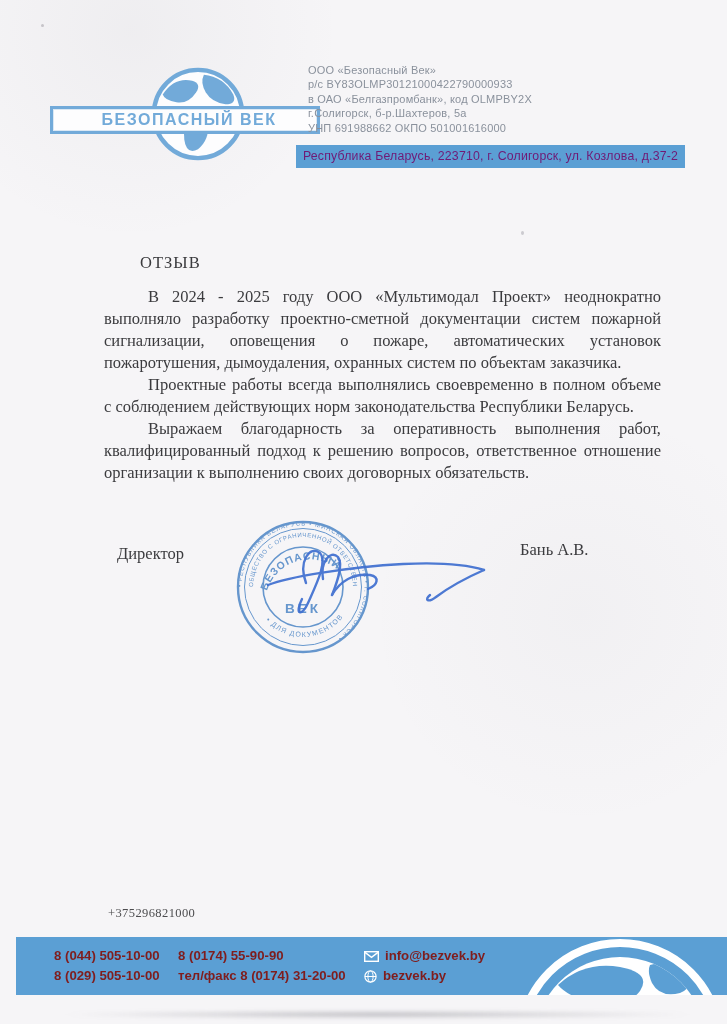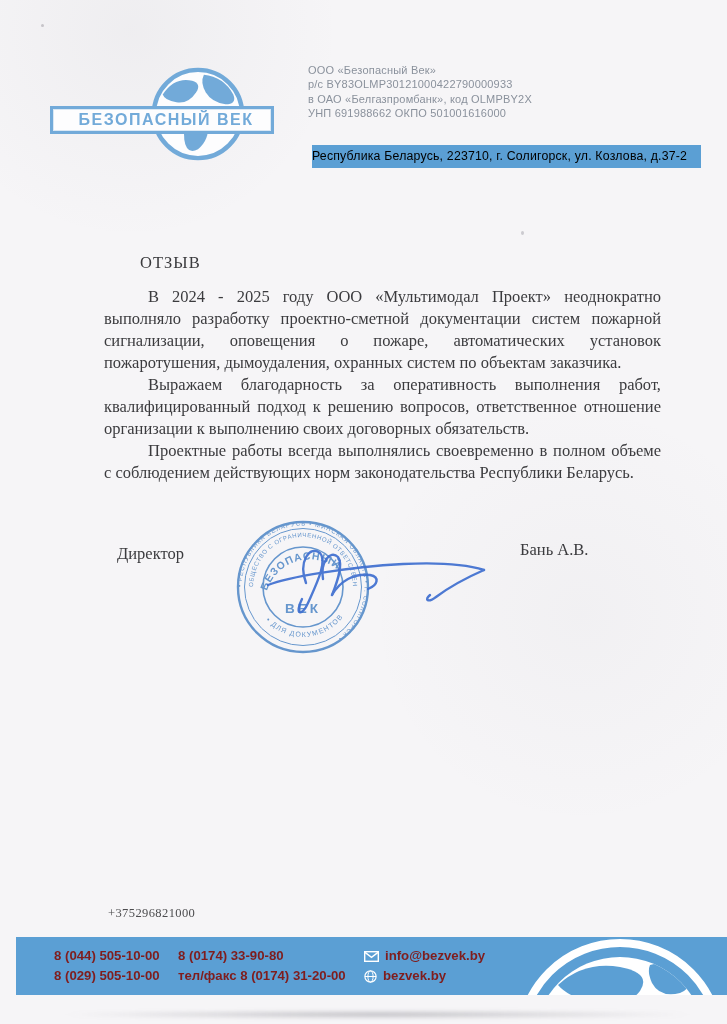--- a/index.html
+++ b/index.html
@@ -9,36 +9,36 @@
     position:relative; width:727px; height:1024px;
     background:#f6f5f7; overflow:hidden;
     background-image:
       radial-gradient(circle at 18% 3%, rgba(120,120,130,.06), transparent 18%),
       radial-gradient(circle at 80% 60%, rgba(120,120,130,.04), transparent 25%);
   }
 
   
   .globe-logo { position:absolute; left:149px; top:64px; width:98px; height:100px; }
   .logo-banner {
-    position:absolute; left:50px; top:106px; width:224px; height:28px;
+    position:absolute; left:50px; top:106px; width:270px; height:28px;
     background:#fdfdfe; border:3px solid #72aad9; display:flex; align-items:center; justify-content:center;
     box-shadow:0 0 0 1px rgba(114,170,217,.25) inset;
     padding-left:8px;
   }
   .logo-banner span {
     color:#72aad9; font-weight:bold; font-size:16px; letter-spacing:1.5px; white-space:nowrap;
   }
   .company-details {
     position:absolute; left:308px; top:63px; width:370px;
     color:#8a919c; font-size:11px; line-height:14.4px; letter-spacing:.2px;
   }
   .addr-banner {
-    position:absolute; left:312px; top:145px; width:389px; height:23px;
-    background:#5b9fd4; color:#000000; font-size:12.3px; line-height:23px;
-    text-align:left; letter-spacing:.2px; white-space:nowrap;
+    position:absolute; left:296px; top:145px; width:389px; height:23px;
+    background:#5b9fd4; color:#701a75; font-size:12.3px; line-height:23px;
+    text-align:center; letter-spacing:.2px; white-space:nowrap;
   }
 
   
   .letter {
     position:absolute; left:104px; top:252px; width:557px;
     font-family:"Liberation Serif", serif; color:#3b3b3e;
     font-size:16.5px; line-height:22px;
   }
   .letter-title { font-weight:normal; font-size:16.5px; letter-spacing:1px; margin-left:36px; margin-bottom:12px; }
   .letter p { text-align:justify; text-indent:44px; }
@@ -91,31 +91,32 @@
       </g>
     </svg>
     <div class="logo-banner">
       <span>БЕЗОПАСНЫЙ ВЕК</span>
     </div>
 
     <div class="company-details">
       <div>ООО «Безопасный Век»</div>
       <div>р/с BY83OLMP30121000422790000933</div>
       <div>в ОАО «Белгазпромбанк», код OLMPBY2X</div>
+      <div>г.Солигорск, б-р.Шахтеров, 5а</div>
       <div>УНП 691988662 ОКПО 501001616000</div>
     </div>
 
     <div class="addr-banner">Республика Беларусь, 223710, г. Солигорск, ул. Козлова, д.37-2</div>
   </div>
 
   <div class="letter">
     <div class="letter-title">ОТЗЫВ</div>
     <p>В 2024 - 2025 году ООО «Мультимодал Проект» неоднократно выполняло разработку проектно-сметной документации систем пожарной сигнализации, оповещения о пожаре, автоматических установок пожаротушения, дымоудаления, охранных систем по объектам заказчика.</p>
+    <p>Проектные работы всегда выполнялись своевременно в полном объеме с соблюдением действующих норм законодательства Республики Беларусь.</p>
     <p>Выражаем благодарность за оперативность выполнения работ, квалифицированный подход к решению вопросов, ответственное отношение организации к выполнению своих договорных обязательств.</p>
-    <p>Проектные работы всегда выполнялись своевременно в полном объеме с соблюдением действующих норм законодательства Республики Беларусь.</p>
   </div>
 
   <span class="sig-role">Директор</span>
   <span class="sig-name">Бань А.В.</span>
 
   <svg class="stamp" viewBox="-70 -70 140 140">
     <defs>
       <path id="r-out" d="M -61.5,0 A 61.5,61.5 0 1 1 61.5,0 A 61.5,61.5 0 1 1 -61.5,0"></path>
       <path id="r-top" d="M -50,0 A 50,50 0 0 1 50,0"></path>
       <path id="r-bot" d="M -42,27 A 50,50 0 0 0 42,27"></path>
@@ -150,21 +151,21 @@
   </svg>
 
   <span class="mobile-phone">+375296821000</span>
 
   <div class="footer-band">
     <div class="fb-col fb-col1">
       <div class="fb-line">8 (044) 505-10-00</div>
       <div class="fb-line">8 (029) 505-10-00</div>
     </div>
     <div class="fb-col fb-col2">
-      <div class="fb-line">8 (0174) 33-90-80</div>
+      <div class="fb-line">8 (0174) 55-90-90</div>
       <div class="fb-line">тел/факс 8 (0174) 31-20-00</div>
     </div>
     <div class="fb-col fb-col3">
       <div class="fb-line">
         <svg width="15" height="11" viewBox="0 0 15 11">
           <rect x="0.7" y="0.7" width="13.6" height="9.6" fill="none" stroke="#fff" stroke-width="1.4"></rect>
           <path d="M1,1.4 L7.5,6.4 L14,1.4" fill="none" stroke="#fff" stroke-width="1.4"></path>
         </svg>
         <span>info@bezvek.by</span>
       </div>

